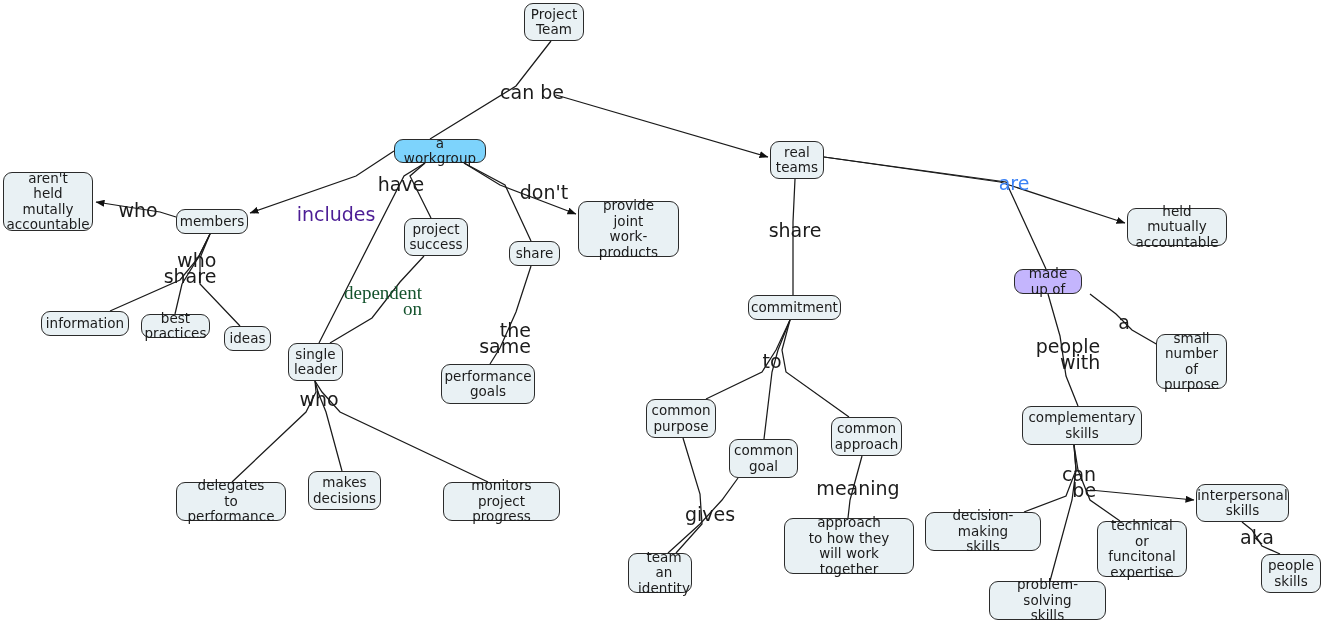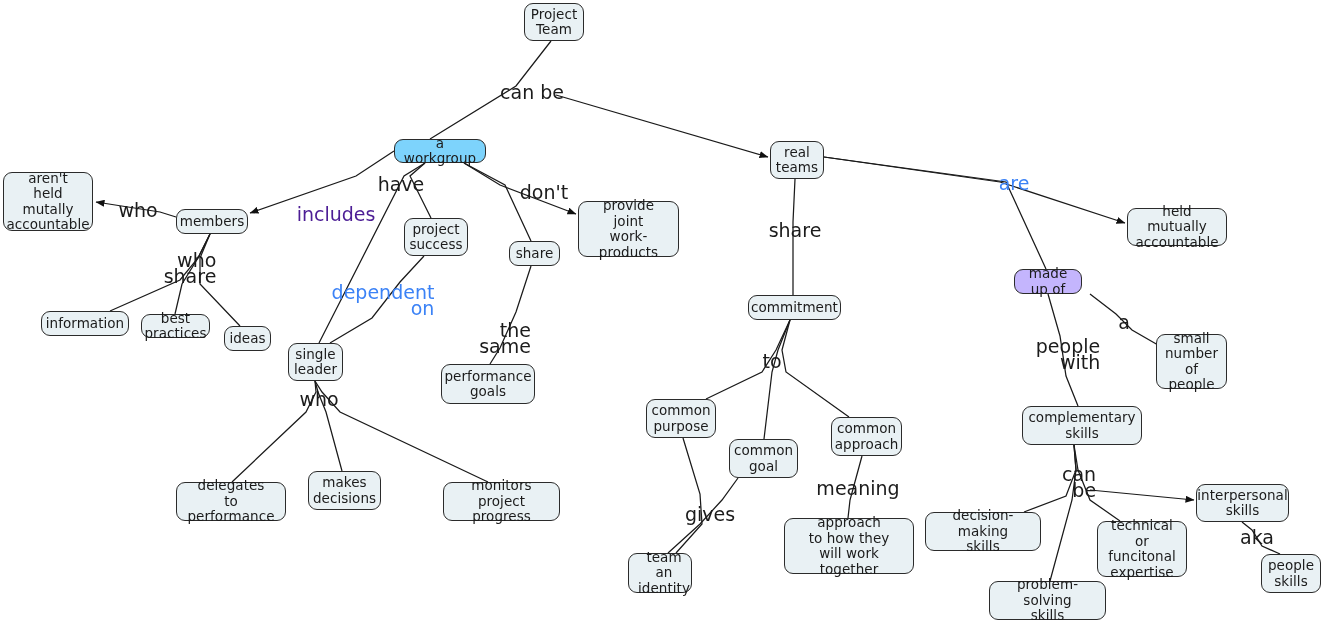--- a/index.html
+++ b/index.html
@@ -117,21 +117,21 @@
       <div class="node" style="left: 41px; top: 311px; width: 88px; height: 25px; background: rgb(233, 241, 244); border-color: rgb(43, 43, 43); color: rgb(27, 27, 27);">information</div>
       <div class="node" style="left: 141px; top: 314px; width: 69px; height: 24px; background: rgb(233, 241, 244); border-color: rgb(43, 43, 43); color: rgb(27, 27, 27);">best
 practices</div>
       <div class="node" style="left: 224px; top: 326px; width: 47px; height: 25px; background: rgb(233, 241, 244); border-color: rgb(43, 43, 43); color: rgb(27, 27, 27);">ideas</div>
       <div class="node" style="left: 1014px; top: 269px; width: 68px; height: 25px; background: #c4b5fd; border-color: rgb(43, 43, 43); color: rgb(27, 27, 27);">made up of</div>
       <div class="node" style="left: 748px; top: 295px; width: 93px; height: 25px; background: rgb(233, 241, 244); border-color: rgb(43, 43, 43); color: rgb(27, 27, 27);">commitment</div>
       <div class="node" style="left: 288px; top: 343px; width: 55px; height: 38px; background: rgb(233, 241, 244); border-color: rgb(43, 43, 43); color: rgb(27, 27, 27);">single
 leader</div>
       <div class="node" style="left: 1156px; top: 334px; width: 71px; height: 55px; background: rgb(233, 241, 244); border-color: rgb(43, 43, 43); color: rgb(27, 27, 27);">small
 number
-of people</div>
+of purpose</div>
       <div class="node" style="left: 441px; top: 364px; width: 94px; height: 40px; background: rgb(233, 241, 244); border-color: rgb(43, 43, 43); color: rgb(27, 27, 27);">performance
 goals</div>
       <div class="node" style="left: 646px; top: 399px; width: 70px; height: 39px; background: rgb(233, 241, 244); border-color: rgb(43, 43, 43); color: rgb(27, 27, 27);">common
 purpose</div>
       <div class="node" style="left: 1022px; top: 406px; width: 120px; height: 39px; background: rgb(233, 241, 244); border-color: rgb(43, 43, 43); color: rgb(27, 27, 27);">complementary
 skills</div>
       <div class="node" style="left: 831px; top: 417px; width: 71px; height: 39px; background: rgb(233, 241, 244); border-color: rgb(43, 43, 43); color: rgb(27, 27, 27);">common
 approach</div>
       <div class="node" style="left: 729px; top: 439px; width: 69px; height: 39px; background: rgb(233, 241, 244); border-color: rgb(43, 43, 43); color: rgb(27, 27, 27);">common
 goal</div>
@@ -159,21 +159,21 @@
 skills</div>
     </div>
   <div id="label-layer">
       <div class="link-label" style="left: 532px; top: 93px; color: rgb(27, 27, 27);">can be</div>
       <div class="link-label" style="left: 336px; top: 186px; color: #4c1d95; margin-top: 29px;">includes</div>
       <div class="link-label" style="left: 138px; top: 211px; color: rgb(27, 27, 27);">who</div>
       <div class="link-label" style="left: 401px; top: 185px; color: rgb(27, 27, 27);">have</div>
       <div class="link-label" style="left: 508px; top: 193px; color: rgb(27, 27, 27); margin-left: 36px;">don't</div>
       <div class="link-label" style="left: 190px; top: 268px; color: rgb(27, 27, 27);">who
 share</div>
-      <div class="link-label" style="left: 383px; top: 300px; color: #3b82f6;">dependent
+      <div class="link-label" style="left: 383px; top: 300px; color: #14532d; font-family: Liberation Serif, serif;">dependent
 on</div>
       <div class="link-label" style="left: 505px; top: 338px; color: rgb(27, 27, 27);">the
 same</div>
       <div class="link-label" style="left: 319px; top: 400px; color: rgb(27, 27, 27);">who</div>
       <div class="link-label" style="left: 795px; top: 231px; color: rgb(27, 27, 27);">share</div>
       <div class="link-label" style="left: 1014px; top: 184px; color: #3b82f6;">are</div>
       <div class="link-label" style="left: 772px; top: 362px; color: rgb(27, 27, 27);">to</div>
       <div class="link-label" style="left: 1124px; top: 323px; color: rgb(27, 27, 27);">a</div>
       <div class="link-label" style="left: 1068px; top: 354px; color: rgb(27, 27, 27);">people
 with</div>

